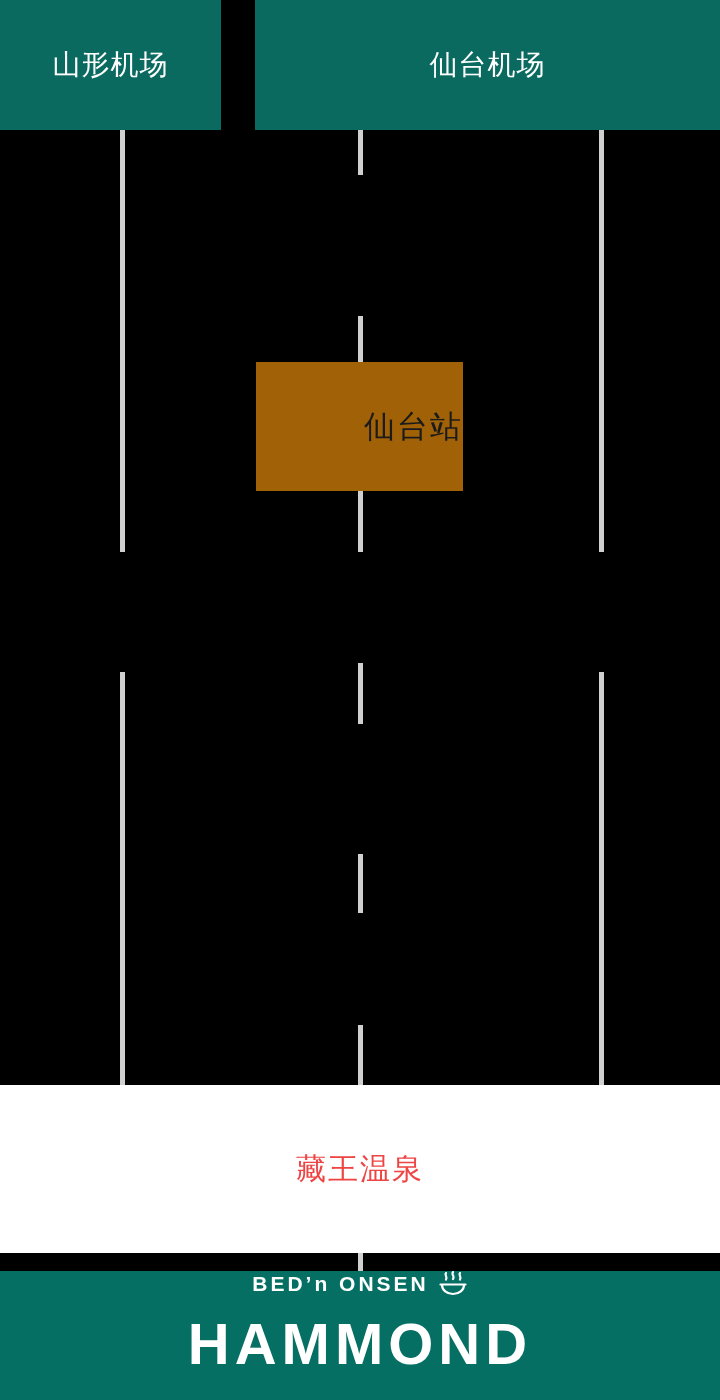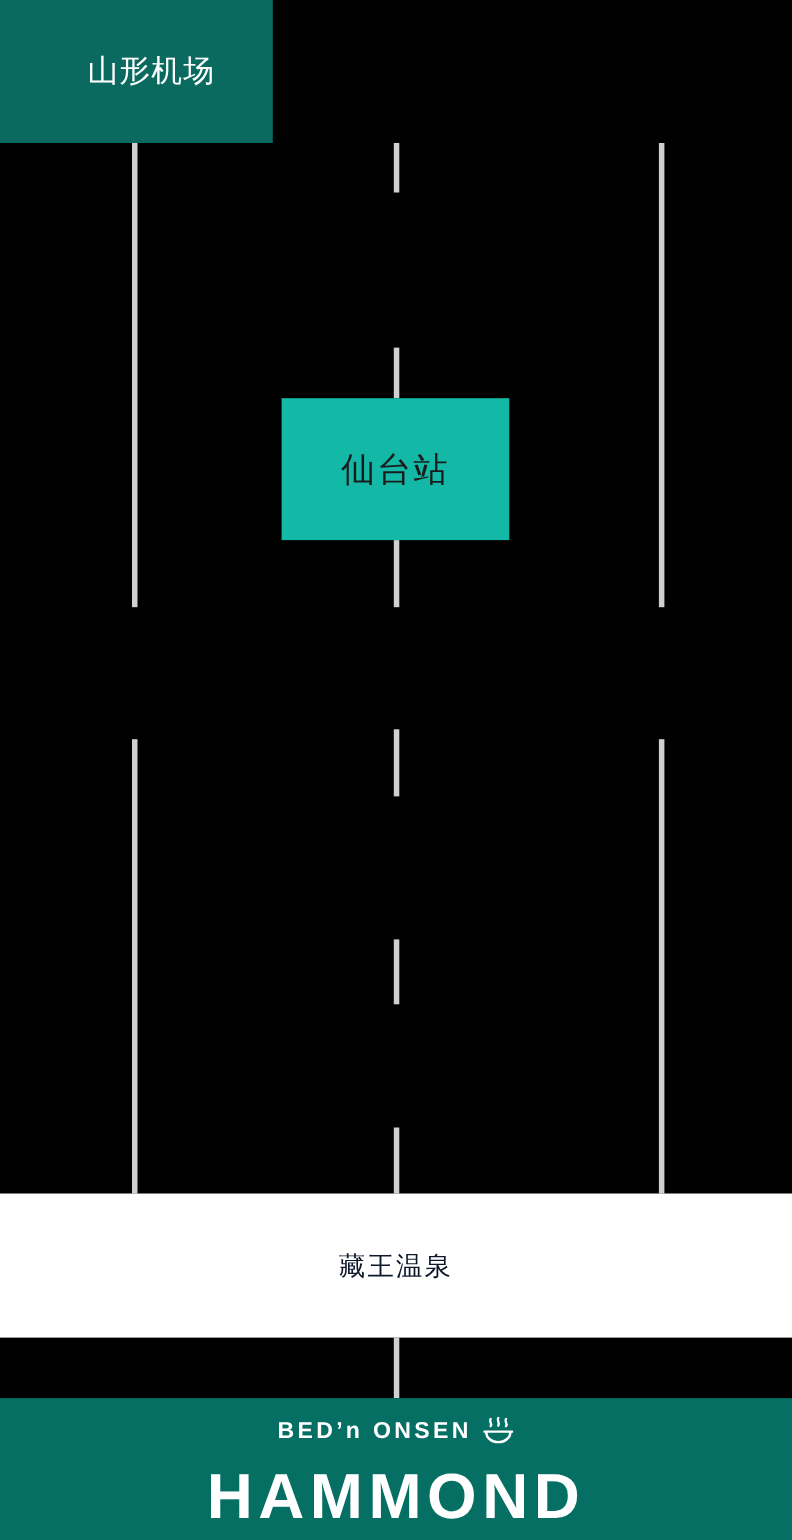--- a/index.html
+++ b/index.html
@@ -17,81 +17,79 @@
     position: absolute;
     top: 0;
     height: 130px;
     background: var(--header-teal, #0a6a60);
     display: flex;
     align-items: center;
     justify-content: center;
     color: #fff;
     font-size: 28px;
     letter-spacing: 1px;
-    padding-left: 27px;
   }
   .hdr-left  { left: 0;    width: 221px; }
   .hdr-right { left: 255px; width: 465px; }
 
   
   .vline {
     position: absolute;
     width: 5px;
     background: var(--line-gray, #d0d0d0);
   }
   .lx { left: 120px; }
   .mx { left: 358px; }
   .rx { left: 599px; }
 
   
   .station {
     position: absolute;
     left: 256px;
     width: 207px;
     height: 129px;
-    background: #14b8a6;
+    background: #a16207;
     display: flex;
     align-items: center;
-    justify-content: center;
+    justify-content: flex-end;
     color: var(--station-text, #1b1b1b);
     font-size: 31px;
     letter-spacing: 2px;
   }
   .station-1 { top: 362px; }
   .station-2 { top: 724px; height: 130px; }
 
   
   .band {
     position: absolute;
     left: 0;
     top: 1085px;
     width: 720px;
-    height: 131px;
+    height: 168px;
     background: #fff;
     display: flex;
     align-items: center;
     justify-content: center;
-    color: #0f172a;
-    font-size: 24px;
+    color: #ef4444;
+    font-size: 30px;
     letter-spacing: 2px;
   }
 
   
   .footer {
     position: absolute;
     left: 0;
     top: 1271px;
     width: 720px;
     height: 129px;
     background: var(--footer-teal, #056f64);
     display: flex;
     flex-direction: column;
     align-items: center;
     justify-content: flex-start;
-    padding-top: 17px;
     box-sizing: border-box;
     color: #fff;
   }
   .brand-top {
     display: flex;
     align-items: center;
     gap: 9px;
     font-size: 21px;
     font-weight: bold;
     letter-spacing: 3px;
@@ -105,20 +103,23 @@
     line-height: 1.0;
   }
 </style>
 </head>
 <body>
 
 <div class="canvas">
 
   <div class="hdr hdr-left">
     <span>山形机场</span>
+  </div>
+  <div class="hdr hdr-right">
+    <span>仙台机场</span>
   </div>
 
   <div class="vline lx" style="top:130px; height:422px;"></div>
   <div class="vline lx" style="top:672px; height:413px;"></div>
 
   <div class="vline mx" style="top:130px;  height:45px;"></div>
   <div class="vline mx" style="top:316px;  height:46px;"></div>
   <div class="vline mx" style="top:491px;  height:61px;"></div>
   <div class="vline mx" style="top:663px;  height:61px;"></div>
   <div class="vline mx" style="top:854px;  height:59px;"></div>

